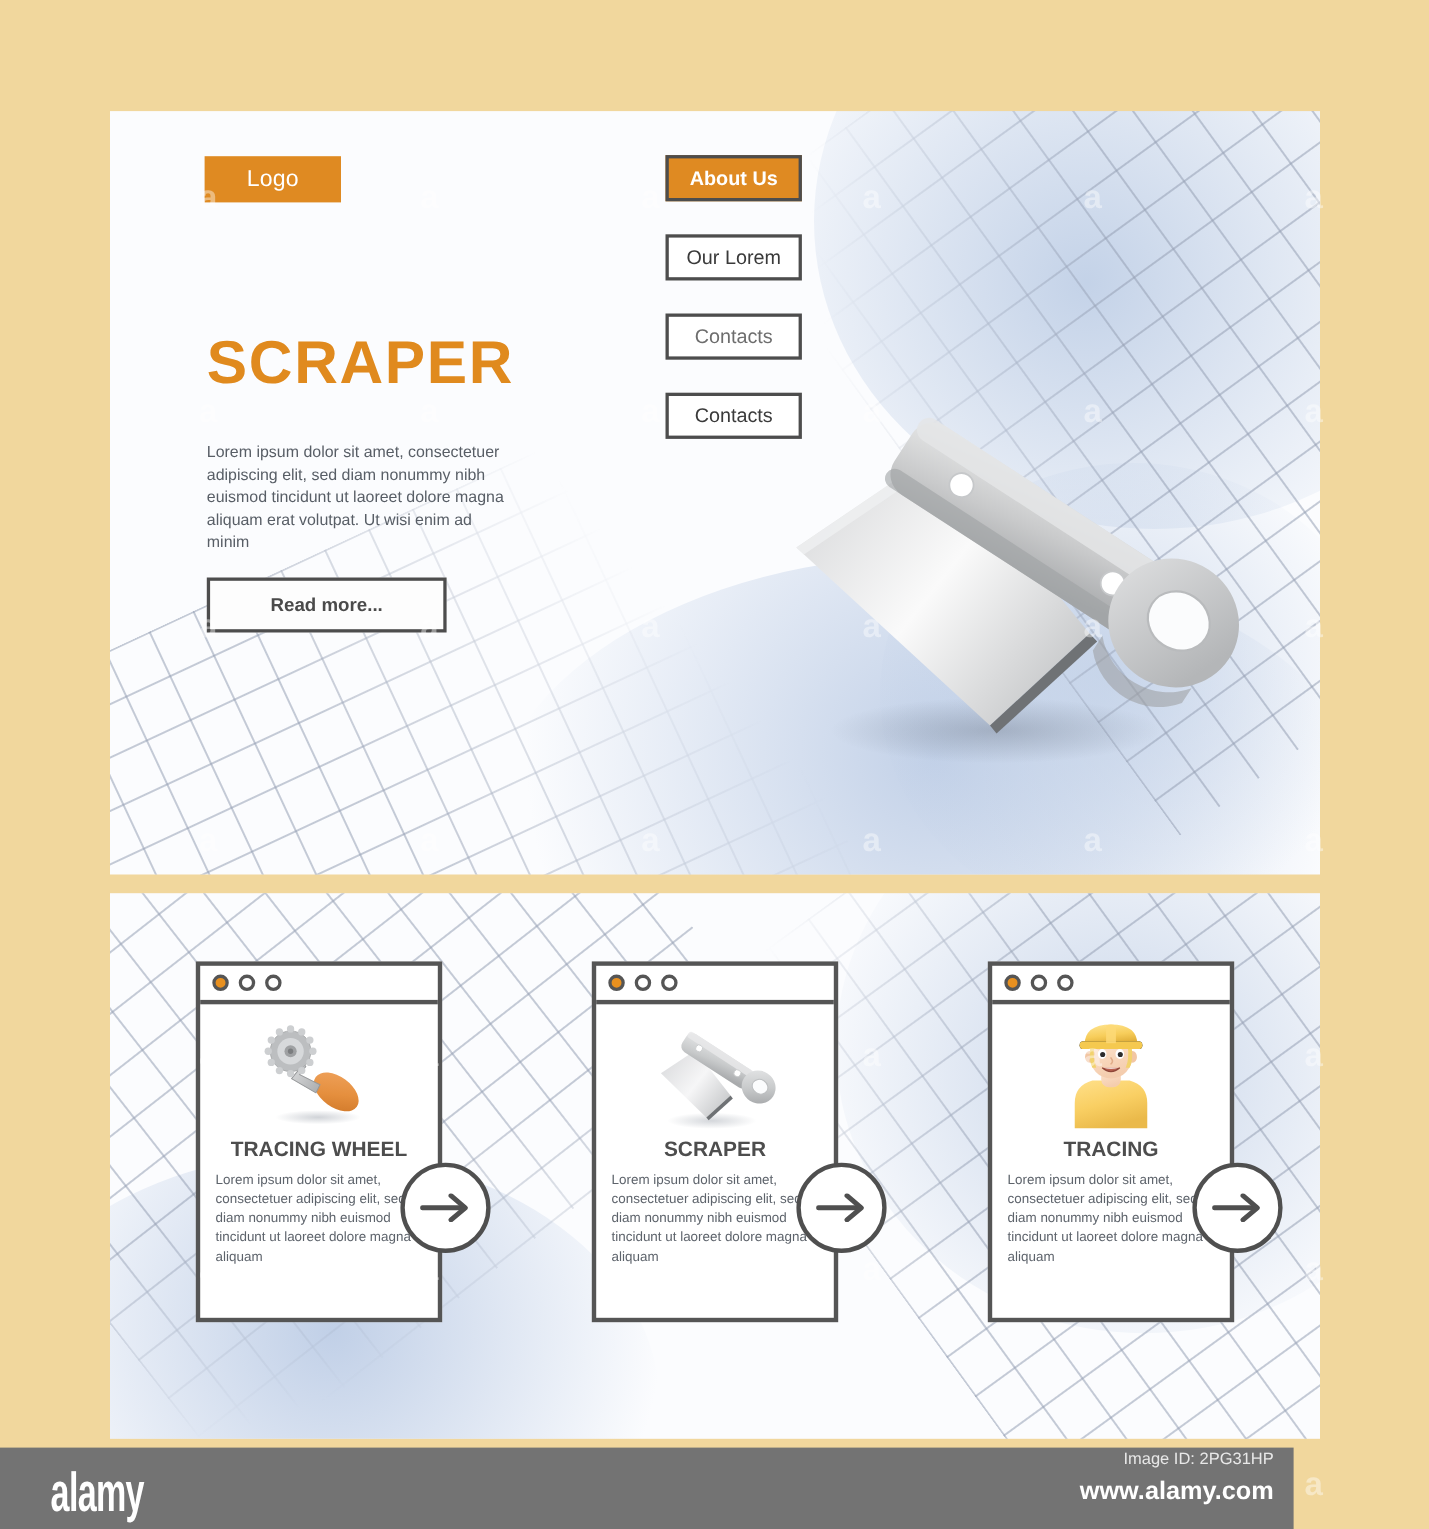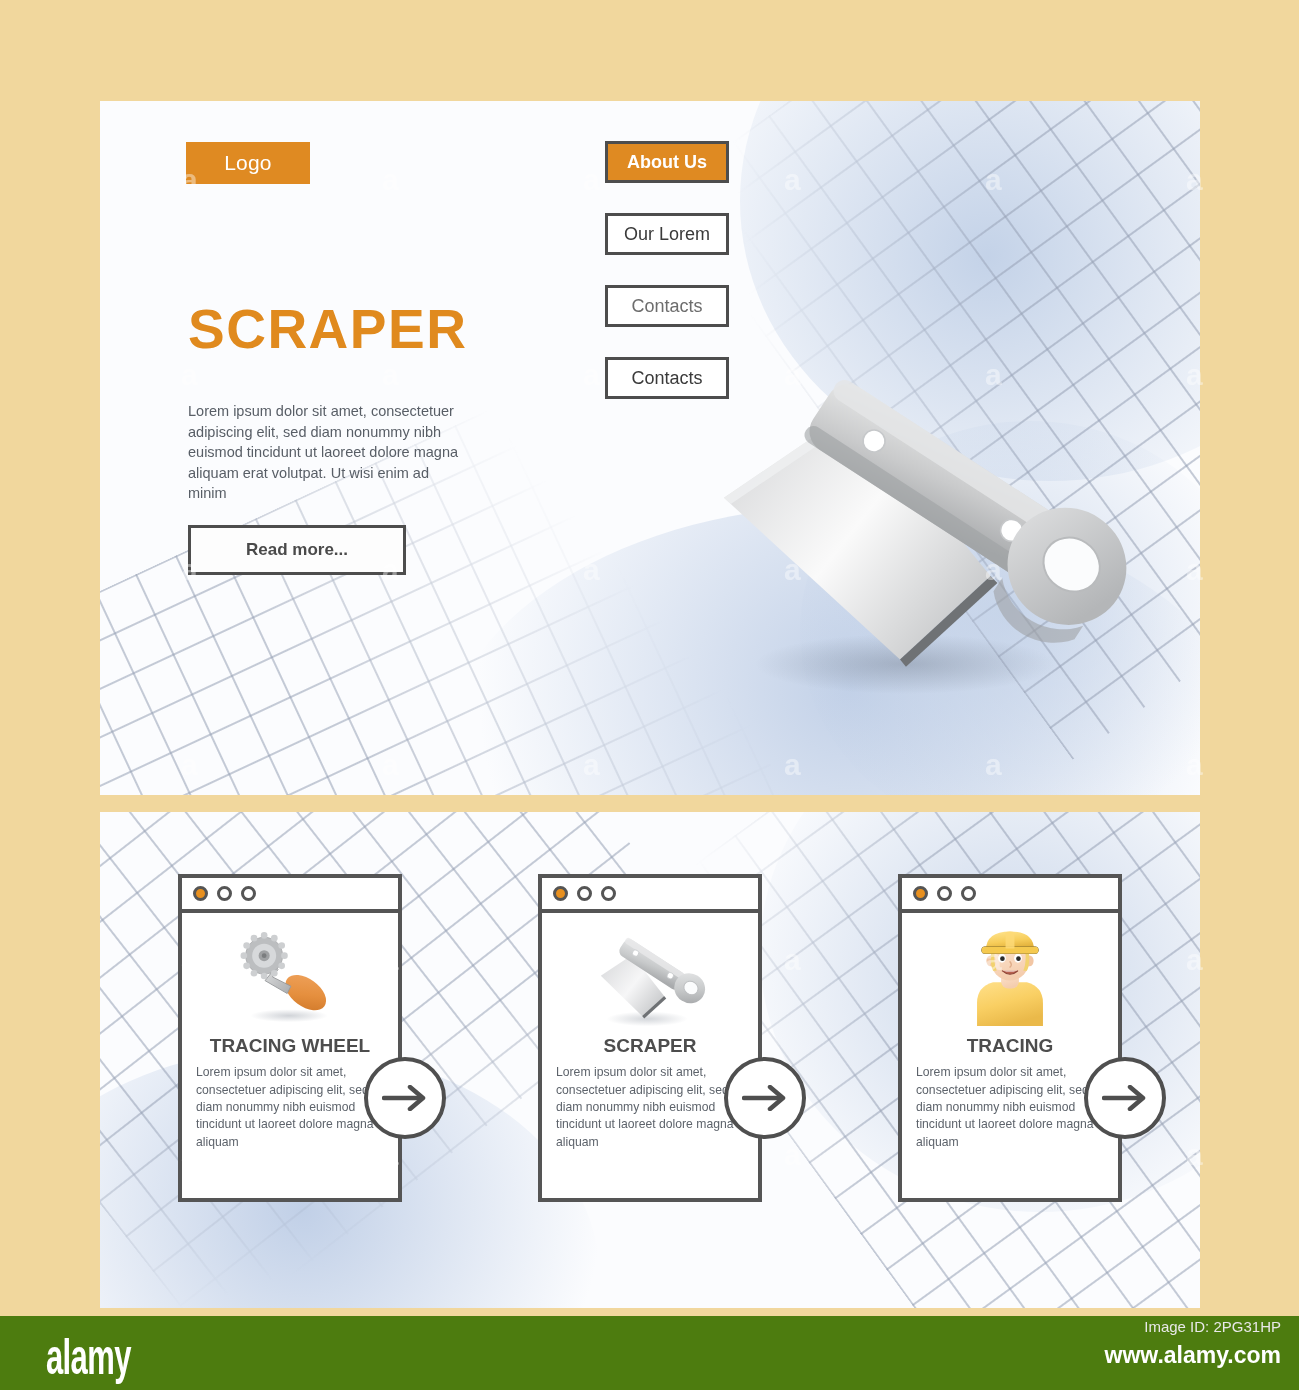--- a/index.html
+++ b/index.html
@@ -149,22 +149,22 @@
     width: 82px; height: 82px;
     border-radius: 50%;
     background: #ffffff;
     border: 4px solid #4f4f4f;
     display: flex; align-items: center; justify-content: center;
     z-index: 5;
   }
 
   
   .footer {
-    position: absolute; left: 0; bottom: 0; width: 1299px; height: 74px;
-    background: #4d7c0f; z-index: 60;
+    position: absolute; left: 0; bottom: 0; width: 1176px; height: 74px;
+    background: #737373; z-index: 60;
   }
   .footer-logo {
     position: absolute; left: 46px; top: 12px;
     color: #ffffff; font-size: 50px; font-weight: 700;
     font-family: "Liberation Sans", sans-serif;
     transform: scaleX(0.62); transform-origin: left center;
     letter-spacing: -1px;
   }
   .footer-id {
     position: absolute; right: 18px; top: 2px;

